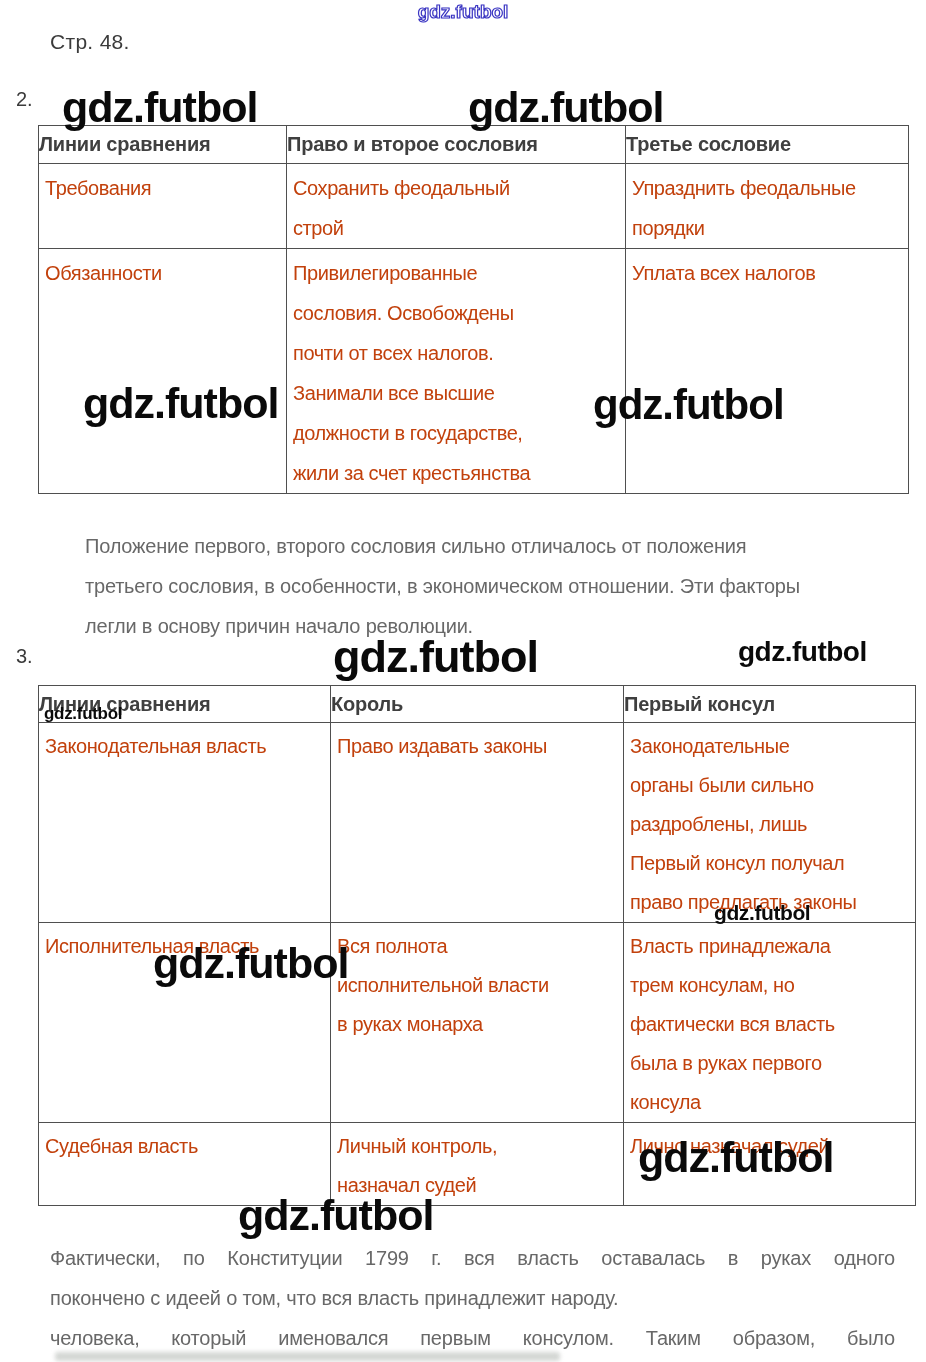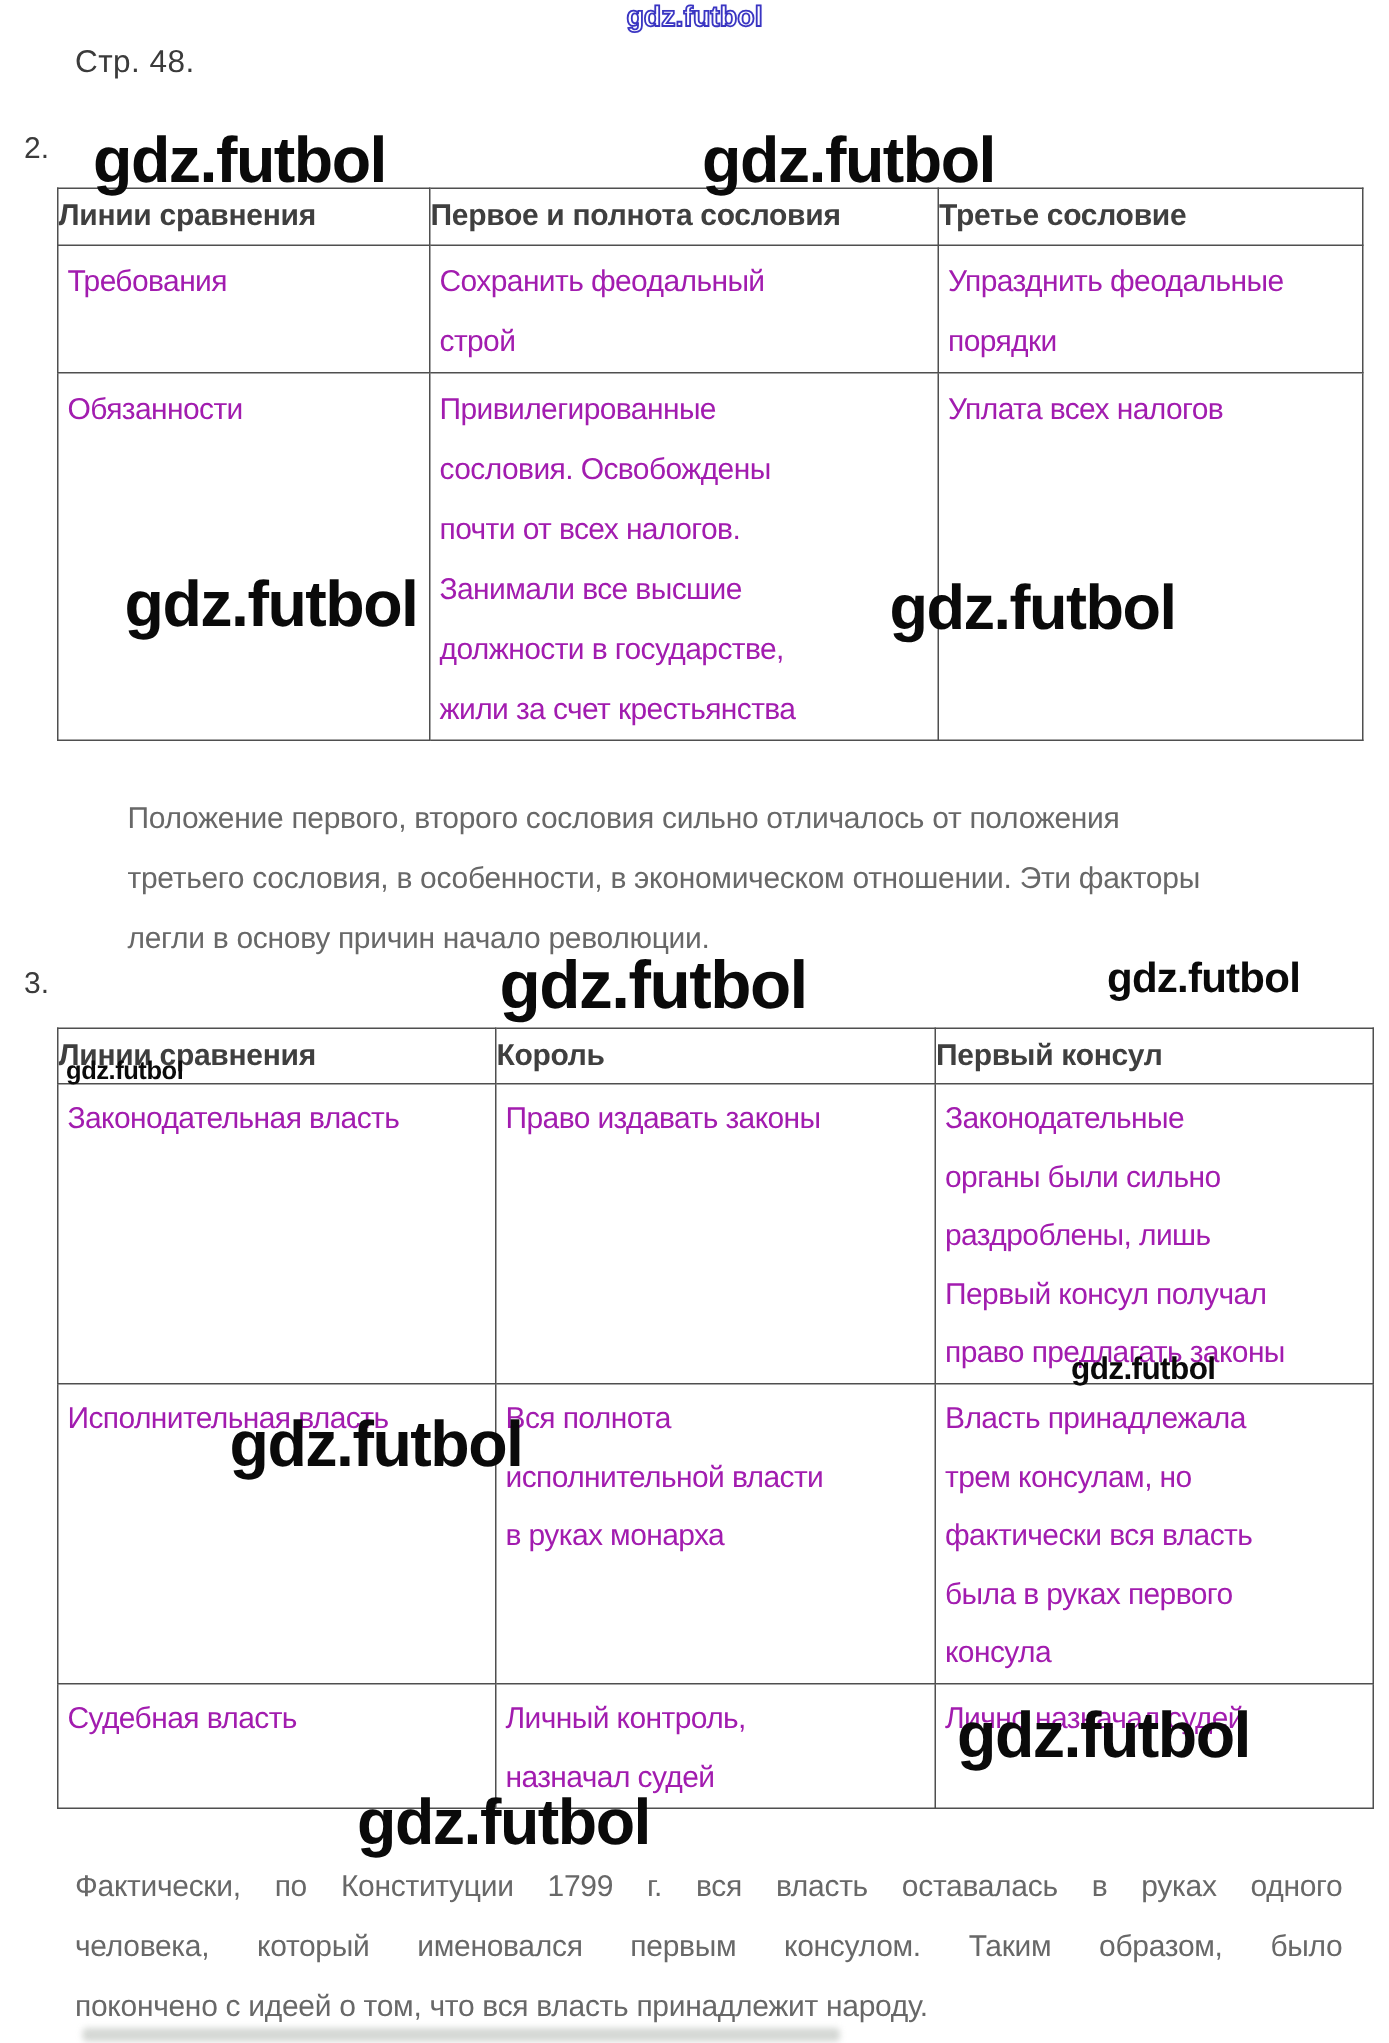--- a/index.html
+++ b/index.html
@@ -51,21 +51,21 @@
     border:1px solid #4f4f4f;
     vertical-align:top;text-align:left;
     white-space:pre-line;
     overflow:hidden;
   }
   table.cmp th{
     font-size:20px;font-weight:bold;color:#3f3f3f;
     vertical-align:middle;letter-spacing:-.2px;padding:0;
   }
   table.cmp td{
-    font-size:20px;color:#a21caf;letter-spacing:-.4px;
+    font-size:20px;color:#c2410c;letter-spacing:-.4px;
     padding:4px 6px 0 6px;
   }
   .table-1{left:38px;top:125px;width:870px;}
   .table-1 td{line-height:40px;}
   .table-1 .hrow{height:38px;}
   .table-1 .r0{height:80px;}
   .table-1 .r1{height:242px;}
 
   .table-2{left:38px;top:685px;width:877px;}
   .table-2 td{line-height:39px;}
@@ -115,21 +115,21 @@
 
   <table class="cmp table-1">
     <colgroup>
         <col style="width:248px">
         <col style="width:339px">
         <col style="width:283px">
       </colgroup>
     <tbody>
         <tr class="hrow">
       <th>Линии сравнения</th>
-      <th>Первое и полнота сословия</th>
+      <th>Право и второе сословия</th>
       <th>Третье сословие</th>
     </tr>
     <tr class="r0">
       <td>Требования</td>
       <td>Сохранить феодальный
 строй</td>
       <td>Упразднить феодальные
 порядки</td>
     </tr>
     <tr class="r1">
@@ -185,19 +185,19 @@
       <td>Судебная власть</td>
       <td>Личный контроль,
 назначал судей</td>
       <td>Лично назначал судей</td>
     </tr>
   </tbody>
     </table>
 
   <div class="para para-2">
     <div class="jline">Фактически, по Конституции 1799 г. вся власть оставалась в руках одного</div>
+    <div class="jline last">покончено с идеей о том, что вся власть принадлежит народу.</div>
     <div class="jline">человека, который именовался первым консулом. Таким образом, было</div>
-    <div class="jline last">покончено с идеей о том, что вся власть принадлежит народу.</div>
   </div>
 
   <div class="smudge"></div>
 
 </div>
 
 </body></html>

